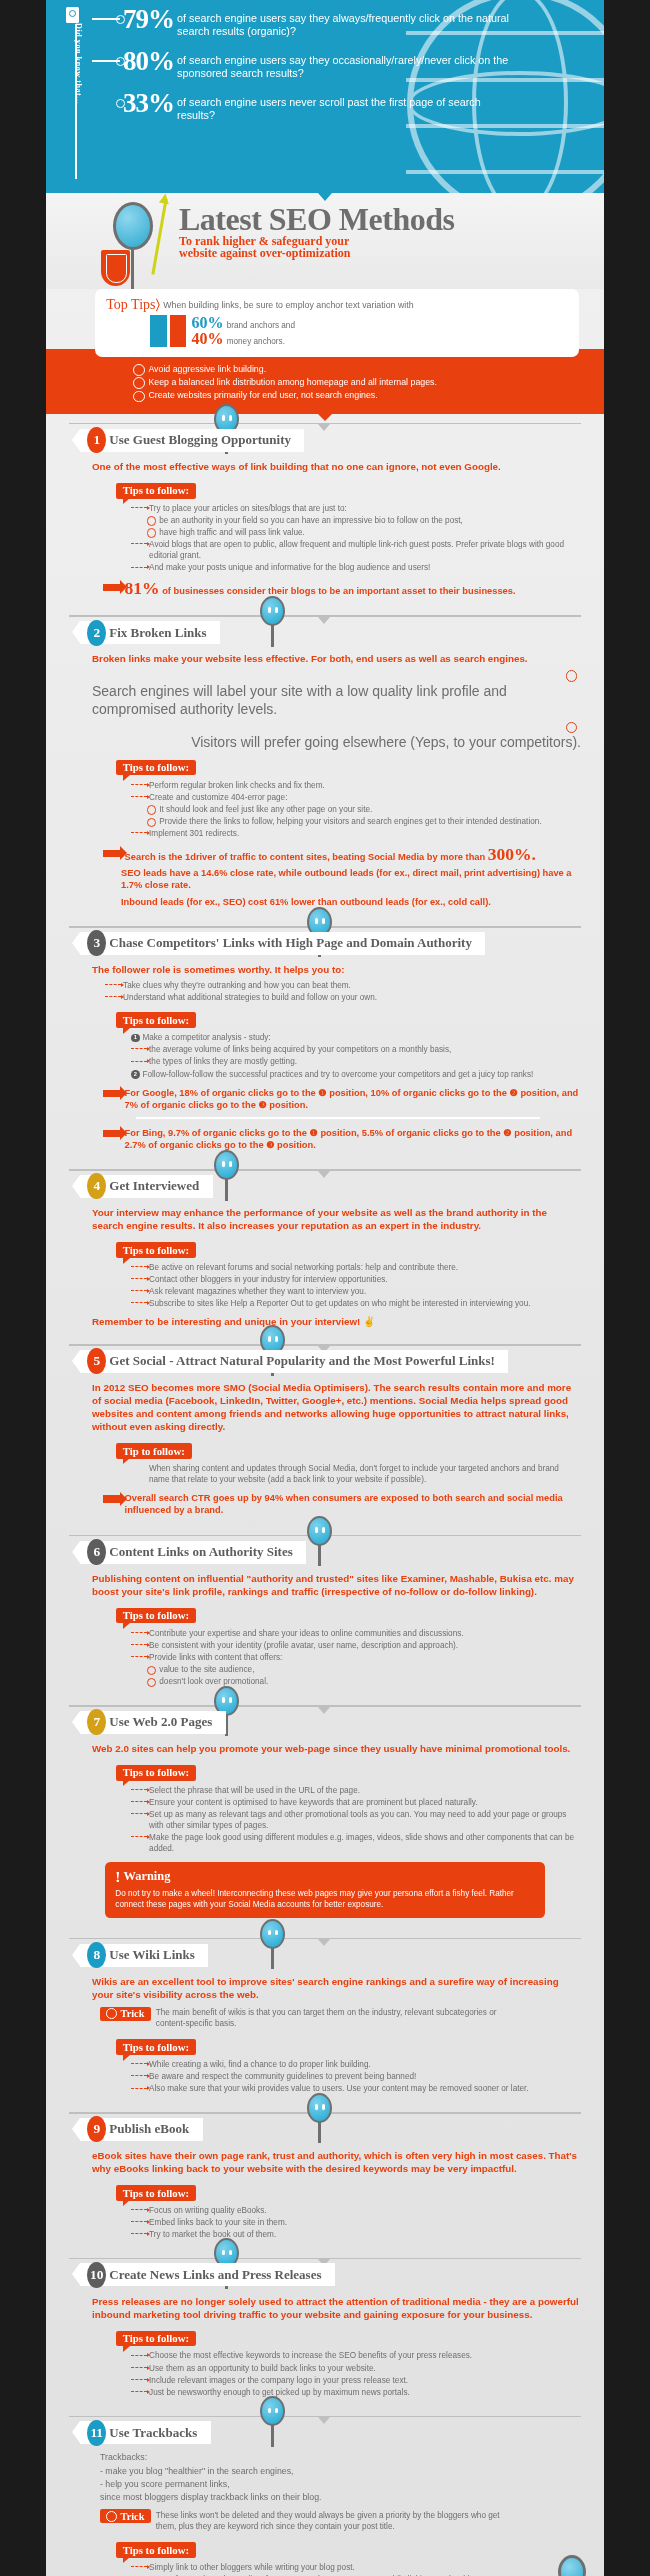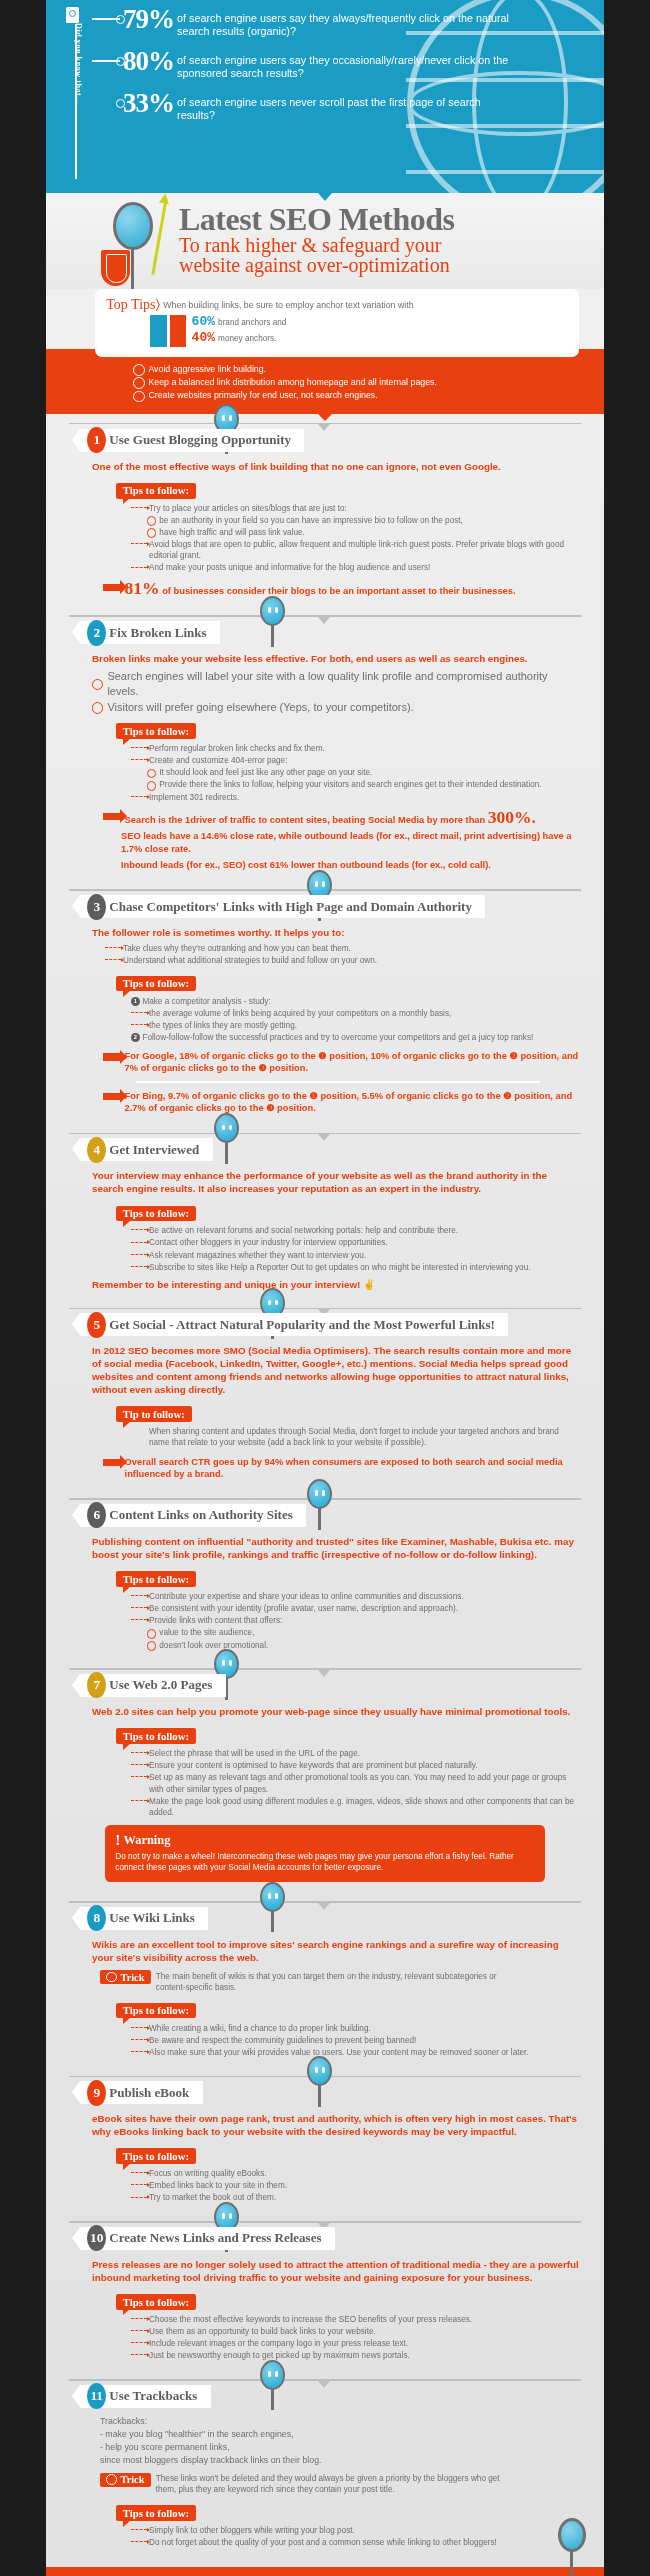--- a/index.html
+++ b/index.html
@@ -36,34 +36,34 @@
   .magnifier .glass{width:40px;height:48px;border-radius:50%;border:3.6px solid #6f6f6f;
                     background:radial-gradient(circle at 34% 30%,#8fd7ef,#2aa8cf);box-sizing:border-box;}
   .magnifier .handle{position:absolute;left:17.5px;top:47px;width:3.6px;height:40px;background:#6f6f6f;}
   .shield{position:absolute;left:55px;top:57px;width:29px;height:36px;background:#e8400f;
           border-radius:2.1px 2.1px 14.4px 14.4px;}
   .shield:after{content:"";position:absolute;left:4.6px;top:4.1px;width:19.6px;height:27px;border:1.5px solid #fff;border-radius:1.5px 1.5px 9.8px 9.8px;}
   .arrowup{position:absolute;left:112px;top:5.2px;width:2.6px;height:77px;background:#cfd318;transform:rotate(10deg);}
   .arrowup:after{content:"";position:absolute;left:-4.6px;top:-5.2px;border-left:5.7px solid transparent;border-right:5.7px solid transparent;border-bottom:10.3px solid #cfd318;}
   .ttl{position:absolute;left:133px;top:11.3px;width:402px;}
   .ttl h1{margin:0;font-size:32px;color:#6e6e6e;font-weight:bold;line-height:.95;letter-spacing:-0.5px;font-family:"Liberation Serif",serif;}
-  .ttl h2{margin:0;font-size:20px;color:#e8400f;font-weight:normal;line-height:1.0;font-family:"Liberation Serif",serif;}
+  .ttl h2{margin:0;font-size:12px;color:#e8400f;font-weight:bold;line-height:1.0;font-family:"Liberation Serif",serif;}
   
   .tipsblock{position:relative;}
   .tipcard{position:relative;margin:0 25px 0 49px;background:#fff;border-radius:7.2px;padding:8.2px 11.3px 9.3px 11.3px;z-index:3;}
   .tipcard .row1{display:flex;align-items:flex-start;}
   .toptips{color:#e8400f;font-size:13px;font-weight:normal;font-family:"Liberation Serif",serif;white-space:nowrap;margin-right:3px;}
   .toptips span{font-size:14px;}
   .tiplead{color:#6e6e6e;font-size:8.8px;line-height:1.25;padding-top:2.6px;}
   .barwrap{display:flex;margin-left:44px;margin-top:2.1px;align-items:flex-start;}
   .bar60{width:16.5px;background:#1b9cc4;height:32px;}
   .bar40{width:16.5px;background:#e8400f;height:32px;margin-left:3.1px;}
   .barnums{margin-left:5.2px;}
   .bn{display:flex;align-items:baseline;height:16px;}
-  .bn b{font-size:13px;font-family:Liberation Mono, monospace;line-height:1;}
+  .bn b{font-size:16px;font-family:Liberation Serif, serif;line-height:1;}
   .bn .c{color:#1b9cc4;}
   .bn .o{color:#e8400f;}
   .bn span{color:#6e6e6e;font-size:8.2px;margin-left:3.1px;}
   .orangeband{position:relative;background:#e8400f;margin-top:-7.2px;padding:13.4px 25px 11.3px 87px;}
   .orangeband .oitem{color:#fff;font-size:8.8px;line-height:1.5;display:flex;align-items:flex-end;}
   .oicon{flex:0 0 auto;width:9.8px;height:9.8px;border:1px solid #fff;border-radius:50%;margin:1px 3.6px 0 0;}
   .obeak{position:absolute;left:50%;bottom:-7.7px;margin-left:-7.2px;width:0;height:0;
          border-left:7.2px solid transparent;border-right:7.2px solid transparent;border-top:7.7px solid #e8400f;}
   
   .section{position:relative;padding:9.3px 23px 5.2px 23px;}
@@ -79,21 +79,21 @@
                font-family:"Liberation Serif",serif;}
   .banner h3{margin:0;font-size:13px;color:#5d5d5d;font-weight:bold;white-space:nowrap;font-family:"Liberation Serif",serif;}
   .stick{position:absolute;top:-25px;width:28px;height:49px;}
   .stick .g{width:25px;height:30px;border-radius:50%;border:2.6px solid #6f6f6f;box-sizing:border-box;
             background:radial-gradient(circle at 36% 32%,#7fd2ec,#1ba7d2);position:relative;}
   .stick .g:before{content:"";position:absolute;left:5.7px;top:9.3px;width:2.6px;height:5.7px;background:#fff;border-radius:1.5px;}
   .stick .g:after{content:"";position:absolute;right:5.7px;top:9.3px;width:2.6px;height:5.7px;background:#fff;border-radius:1.5px;}
   .stick .h{position:absolute;left:10.8px;top:29px;width:2.6px;height:21.6px;background:#6f6f6f;}
   .intro{color:#e8400f;font-size:9.8px;line-height:1.32;margin:5.2px 0 3.1px 23px;font-weight:600;}
   .bullets{margin:0 0 2.1px 23px;}
-  .bl{display:flex;align-items:center;color:#6e6e6e;font-size:11px;line-height:1.34;margin-bottom:1.5px;}
+  .bl{display:flex;align-items:flex-end;color:#6e6e6e;font-size:14px;line-height:1.34;margin-bottom:1.5px;flex-direction:column;}
   .bl .ic{flex:0 0 auto;width:9.3px;height:9.3px;border:1px solid #e8400f;border-radius:50%;margin:1px 4.1px 0 0;}
   .tipsbadge{display:inline-block;position:relative;background:#e8400f;color:#fff;font-size:10.8px;font-weight:bold;
              padding:1.5px 6.7px 2.1px 6.7px;border-radius:2.1px;margin:6.2px 0 4.1px 47px;font-family:"Liberation Serif",serif;}
   .tipsbadge:after{content:"";position:absolute;left:7.2px;bottom:-5.7px;width:0;height:0;
                    border-left:0 solid transparent;border-right:7.7px solid transparent;border-top:6.2px solid #e8400f;}
   .sublist{margin:0 0 3.1px 62px;}
   .sl{display:flex;align-items:flex-start;color:#6e6e6e;font-size:8.2px;line-height:1.36;margin-bottom:1px;}
   .sl .dash{flex:0 0 auto;width:15.5px;margin-top:4.1px;border-top:1px dashed #e8400f;margin-right:2.6px;position:relative;}
   .sl .dash:after{content:"";position:absolute;right:-3.1px;top:-2.1px;border-top:2.1px solid transparent;border-bottom:2.1px solid transparent;border-left:3.1px solid #e8400f;}
   .sl .ring{flex:0 0 auto;width:7.7px;height:7.7px;border:1px solid #e8400f;border-radius:50%;margin:1.5px 3.1px 0 15.5px;}

